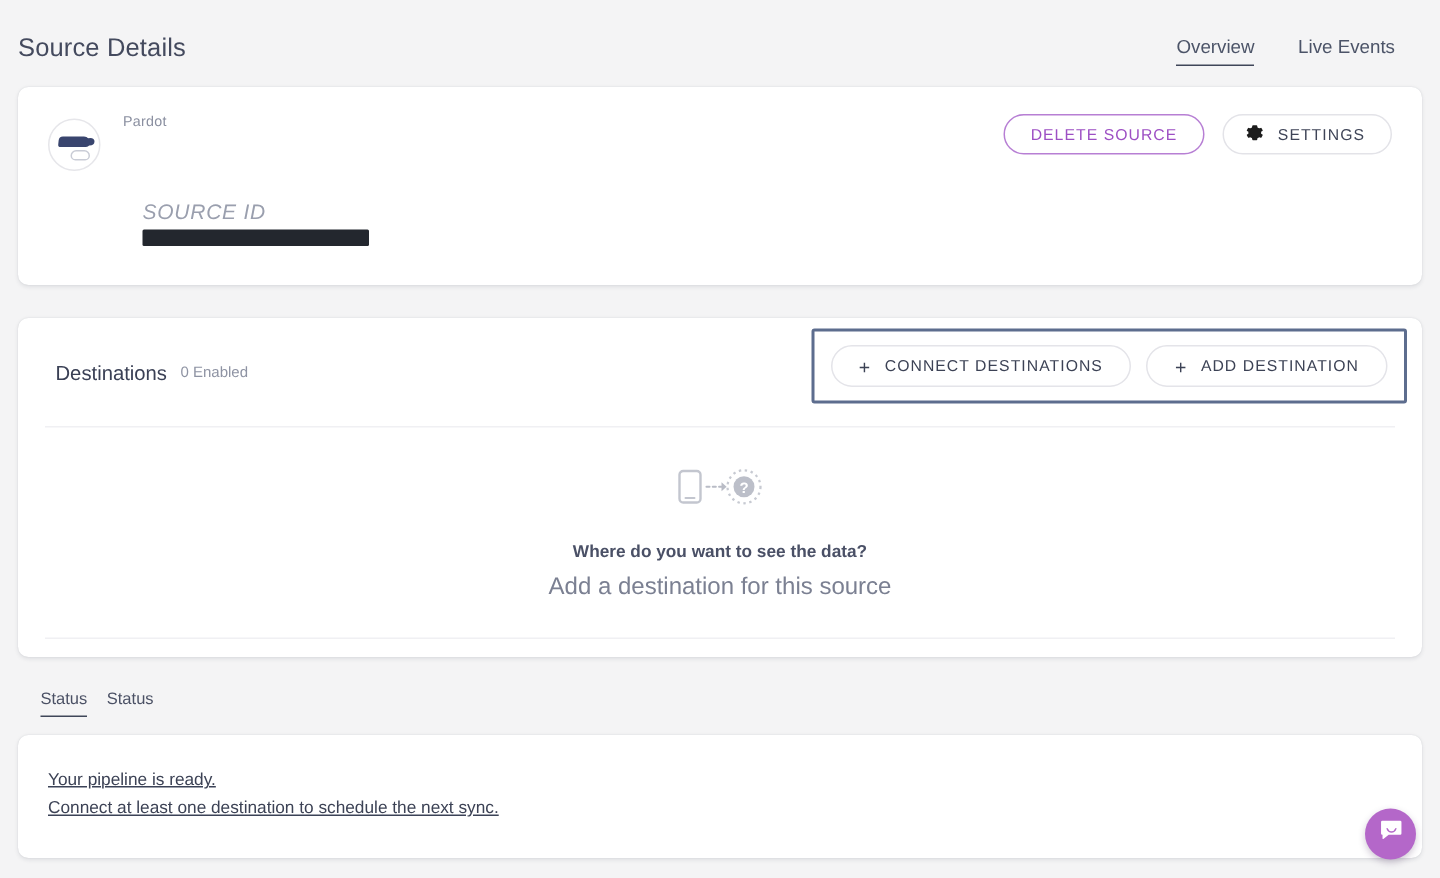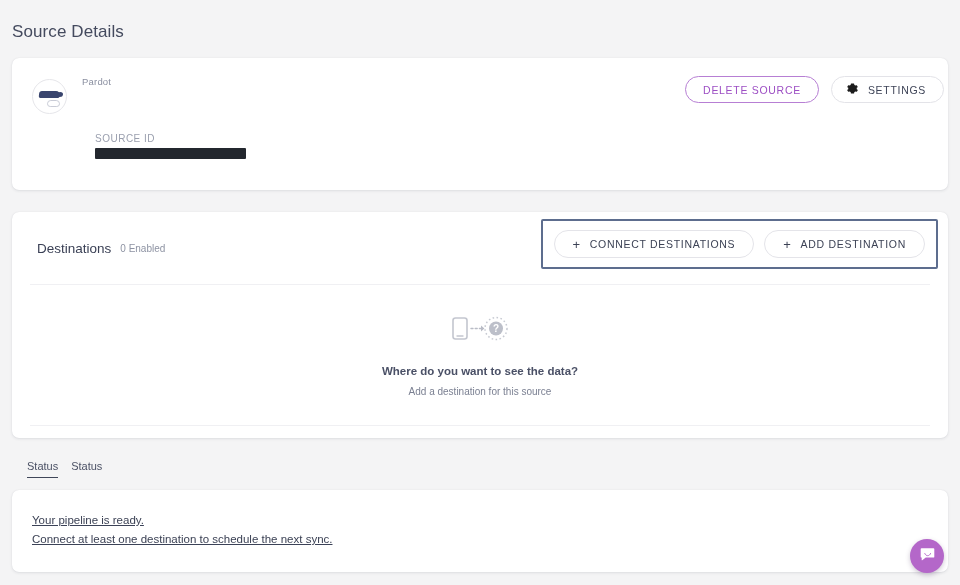--- a/index.html
+++ b/index.html
@@ -118,36 +118,37 @@
     position: absolute;
     right: 1.5px; top: 1.5px;
     width: 13px; height: 13px;
     border-radius: 50%;
     background: #fff;
   }
 
   .keys { display: flex; margin: 19px 0 0 63px; }
   .key-block:first-child { width: 172px; }
   .key-label {
-    font-size: 10px;
+    font-size: 14px;
     letter-spacing: .5px;
     color: #9a9fae;
     margin-bottom: 4px;
+    font-style: italic;
   }
   .key-redacted {
     height: 11px;
     background: #23272e;
     border-radius: 1px;
   }
   .key-block.src .key-redacted { width: 151px; }
   .key-block.wk  .key-redacted { width: 147px; }
 
   .source-actions {
     position: absolute;
-    right: 4px; top: 18px;
+    right: 20px; top: 18px;
     display: flex;
     gap: 12px;
   }
   .btn {
     height: 27px;
     border-radius: 14px;
     display: inline-flex;
     align-items: center;
     justify-content: center;
     font-size: 10.5px;
@@ -216,21 +217,21 @@
     gap: 0;
   }
   .empty-icon { margin-bottom: 19px; }
   .empty-title {
     font-size: 11.5px;
     color: #4a5066;
     font-weight: 700;
     margin-bottom: 9px;
   }
   .empty-sub {
-    font-size: 10px;
+    font-size: 16px;
     color: #7b8092;
   }
 
   
   .status-tabs {
     display: flex;
     gap: 13px;
     margin: 22px 0 0 27px;
   }
   .status-tab {
@@ -272,20 +273,24 @@
     justify-content: center;
     cursor: pointer;
     box-shadow: 0 2px 5px rgba(60,30,80,.25);
   }
 </style>
 </head>
 <body>
 
 <div class="topbar">
   <div class="page-title">Source Details</div>
+  <div class="nav-tabs">
+    <div class="nav-tab active">Overview</div>
+    <div class="nav-tab">Live Events</div>
+  </div>
 </div>
 
 <div class="card source-card">
 
   <div class="source-head">
     <div class="avatar">
       <div class="logo-mark"></div>
       <div class="cloud"></div>
     </div>
 

